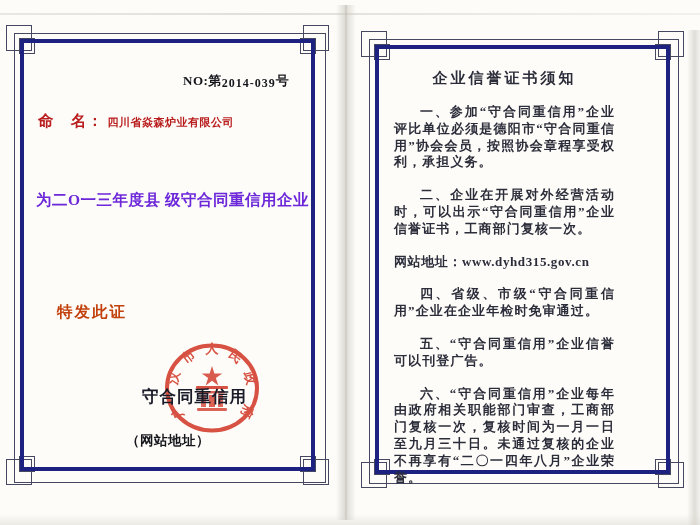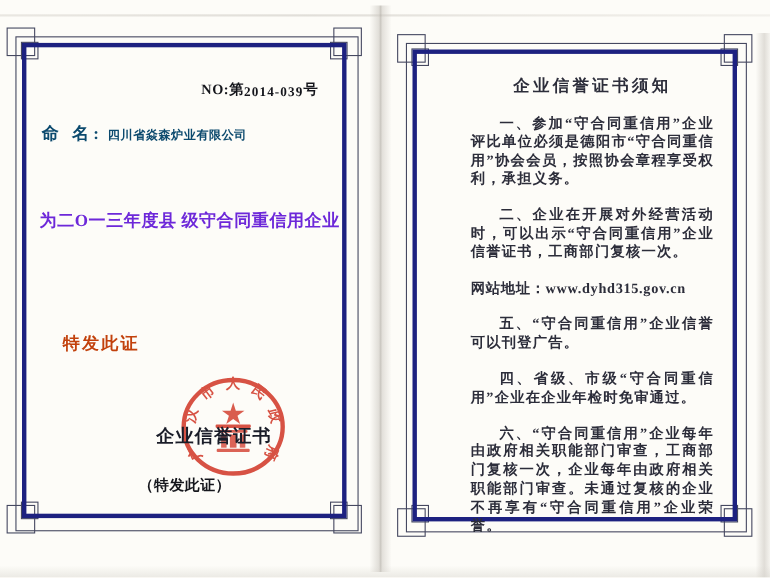--- a/index.html
+++ b/index.html
@@ -36,32 +36,32 @@
   .corner .sqB{width:14px;height:14px;}
   .tl .sqA{left:-16px;top:-16px;} .tl .sqB{left:-3px;top:-3px;}
   .tr .sqA{right:-16px;top:-16px;} .tr .sqB{right:-3px;top:-3px;}
   .bl .sqA{left:-16px;bottom:-16px;} .bl .sqB{left:-3px;bottom:-3px;}
   .br .sqA{right:-16px;bottom:-16px;} .br .sqB{right:-3px;bottom:-3px;}
 
   
   .txt{position:absolute;z-index:4;font-weight:bold;white-space:nowrap;text-align:center;}
   .serial{left:183px;top:72px;font-size:13px;letter-spacing:.5px;color:#15161c;}
   .serial .num{font-size:12px;position:relative;top:2px;letter-spacing:1px;}
-  .name-row{left:38px;top:111px;color:#0c4a6e;}
+  .name-row{left:38px;top:111px;color:#b91c1c;font-family:Liberation Mono, monospace;}
   .name-label{font-size:15.5px;letter-spacing:4px;}
   .company{font-size:11px;letter-spacing:.5px;margin-left:4px;}
   .award{left:36px;top:190px;font-size:15.5px;letter-spacing:.5px;color:#6d28d9;}
   .issue{left:57px;top:302px;font-size:15.5px;letter-spacing:2px;color:#c2410c;}
   .date-line{left:142px;top:386px;font-size:16.5px;letter-spacing:1px;color:#191c28;z-index:6;}
   .validity{left:126px;top:432px;font-size:13.5px;letter-spacing:.5px;color:#15161c;}
 
   .seal-wrap{position:absolute;left:162px;top:342px;width:100px;height:96px;z-index:5;}
 
   
-  .notice{position:absolute;left:412px;top:69px;width:253px;z-index:4;color:#2c2d3a;}
+  .notice{position:absolute;left:378px;top:69px;width:253px;z-index:4;color:#2c2d3a;}
   .notice-title{font-weight:bold;font-size:15px;letter-spacing:3px;text-align:center;margin:0 0 13px 0;white-space:nowrap;}
   .notice p{margin:16px;font-weight:bold;font-size:13px;line-height:16.8px;
     text-align:justify;text-justify:inter-character;letter-spacing:1.1px;text-indent:2em;}
   .notice p.no-indent{text-indent:0;letter-spacing:.6px;}
 </style>
 </head>
 <body>
 
 <div class="stage">
 
@@ -141,27 +141,27 @@
           <rect x="37" y="49" width="26" height="2.5" rx="1" opacity="0.9"></rect>
           <rect x="39" y="53" width="5" height="12" opacity="0.85"></rect>
           <rect x="47" y="53" width="6" height="12" opacity="0.9"></rect>
           <rect x="56" y="53" width="5" height="12" opacity="0.85"></rect>
           <rect x="35" y="66" width="30" height="3" rx="1" opacity="0.9"></rect>
         </g>
       </g>
     </svg>
   </div>
 
-  <div class="txt date-line">企业信誉证书</div>
+  <div class="txt date-line">守合同重信用</div>
 
-  <div class="txt validity">（特发此证）</div>
+  <div class="txt validity">（网站地址）</div>
 
   <div class="notice">
     <div class="notice-title">企业信誉证书须知</div>
     <p>一、参加“守合同重信用”企业评比单位必须是德阳市“守合同重信用”协会会员，按照协会章程享受权利，承担义务。</p>
     <p>二、企业在开展对外经营活动时，可以出示“守合同重信用”企业信誉证书，工商部门复核一次。</p>
     <p class="no-indent">网站地址：www.dyhd315.gov.cn</p>
+    <p>四、省级、市级“守合同重信用”企业在企业年检时免审通过。</p>
     <p>五、“守合同重信用”企业信誉可以刊登广告。</p>
-    <p>四、省级、市级“守合同重信用”企业在企业年检时免审通过。</p>
-    <p>六、“守合同重信用”企业每年由政府相关职能部门审查，工商部门复核一次，企业每年由政府相关职能部门审查。未通过复核的企业不再享有“守合同重信用”企业荣誉。</p>
+    <p>六、“守合同重信用”企业每年由政府相关职能部门审查，工商部门复核一次，复核时间为一月一日至九月三十日。未通过复核的企业不再享有“二〇一四年八月”企业荣誉。</p>
   </div>
 
 </div>
 
 </body></html>

